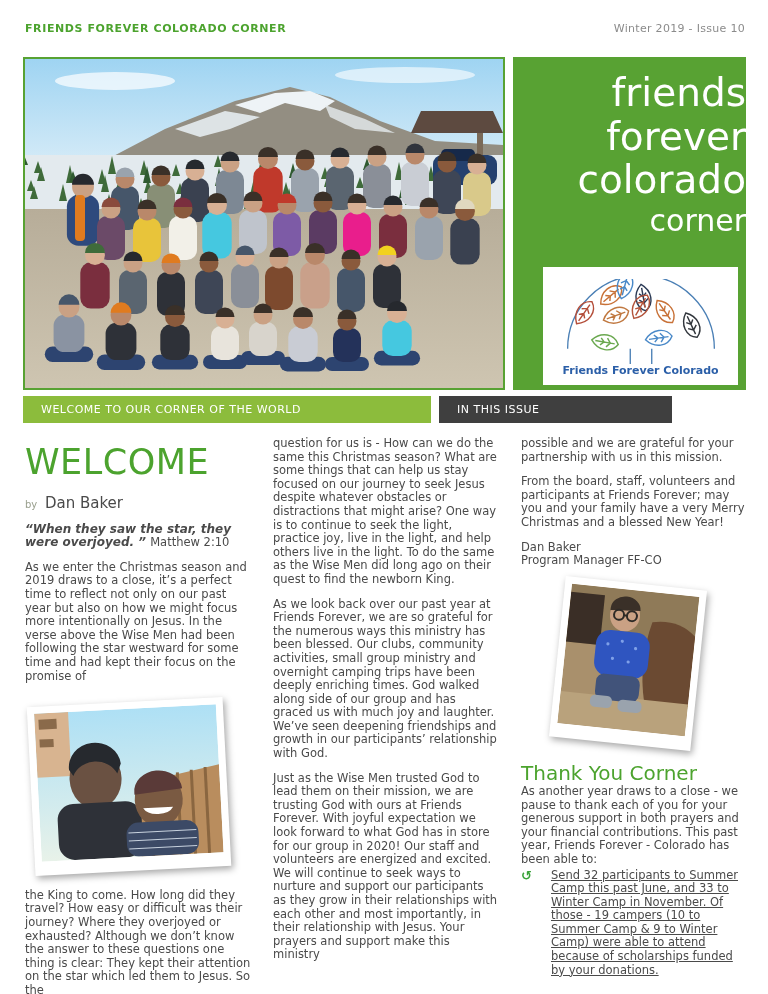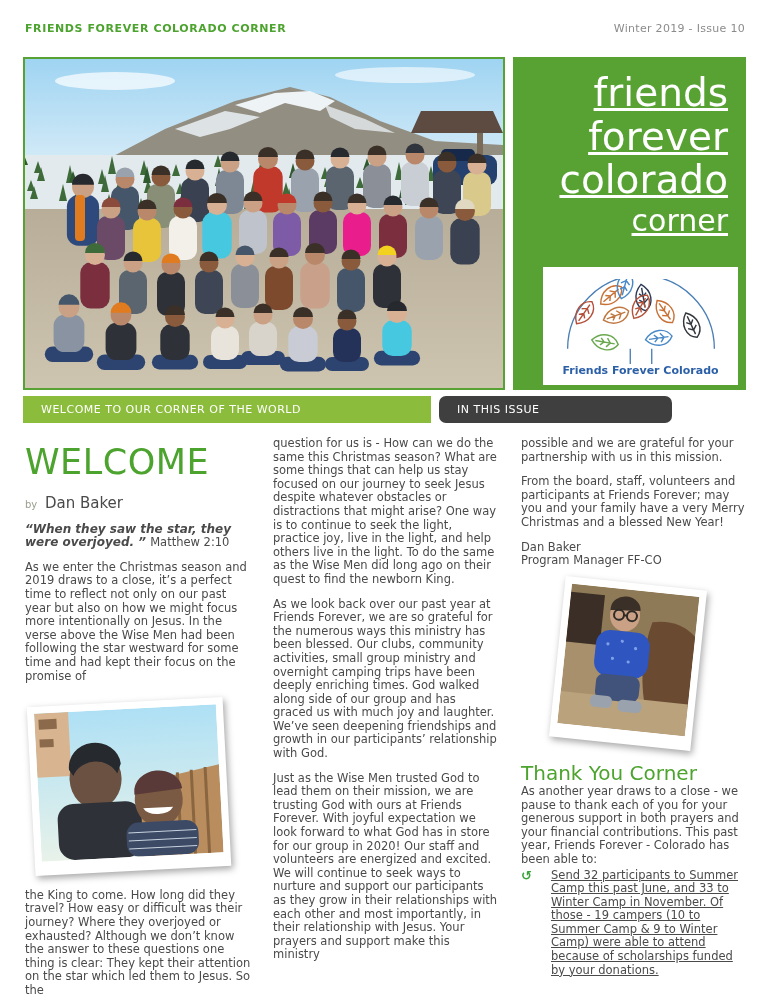--- a/index.html
+++ b/index.html
@@ -20,38 +20,38 @@
   .hero-photo{
     width:478px;height:329px;border:2px solid #58a233;position:relative;overflow:hidden;background:#c9c0ad;
   }
   .hero-photo svg{display:block;}
   .hero-gap{width:8px;}
   .banner{
     width:233px;height:333px;background:#58a233;position:relative;
     display:flex;flex-direction:column;
   }
   .banner-title{
-    text-align:right;padding:14px 18px 0 0;color:#ffffff;line-height:1.12;text-decoration:underline;
+    text-align:right;padding:14px 0 0 0;color:#ffffff;line-height:1.12;
   }
   .banner-word{font-size:39px;}
   .banner-sub{font-size:30px;margin-top:2px;}
   .logo-box{
     position:absolute;left:30px;bottom:5px;width:195px;height:118px;background:#ffffff;
     display:flex;flex-direction:column;align-items:center;justify-content:flex-end;
   }
   .logo-caption{color:#2b5fa8;font-size:11px;font-weight:bold;margin-bottom:8px;}
   
   .bars{position:absolute;top:396px;left:23px;display:flex;}
   .bar-green{
     width:408px;height:27px;background:#8cbc3c;color:#ffffff;font-size:11px;letter-spacing:.5px;
     display:flex;align-items:center;padding-left:18px;box-sizing:border-box;
   }
   .bar-dark{
     width:233px;height:27px;background:#3f3f3f;color:#ffffff;font-size:11px;letter-spacing:.5px;
-    display:flex;align-items:center;padding-left:18px;box-sizing:border-box;margin-left:8px;border-radius:7px;
+    display:flex;align-items:center;padding-left:18px;box-sizing:border-box;margin-left:8px;
   }
   
   .columns{position:absolute;top:437px;left:25px;display:flex;gap:22px;}
   .col{width:226px;font-size:11.5px;line-height:13.6px;}
   .col p{margin:0 0 11px 0;}
   h1.welcome{
     color:#4ca32e;font-size:35px;font-weight:500;letter-spacing:.5px;margin:8px 0 17px 0;line-height:1;
   }
   .byline{margin:0 0 14px 0;}
   .byline .by{color:#9aa08e;font-size:10px;margin-right:4px;}

